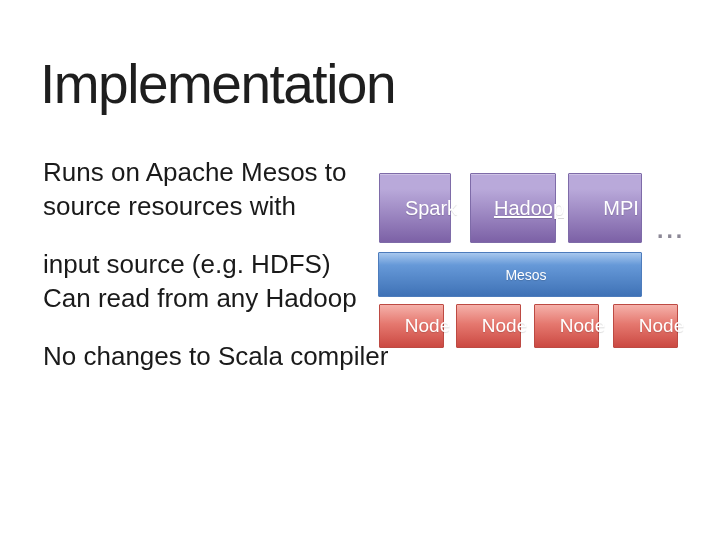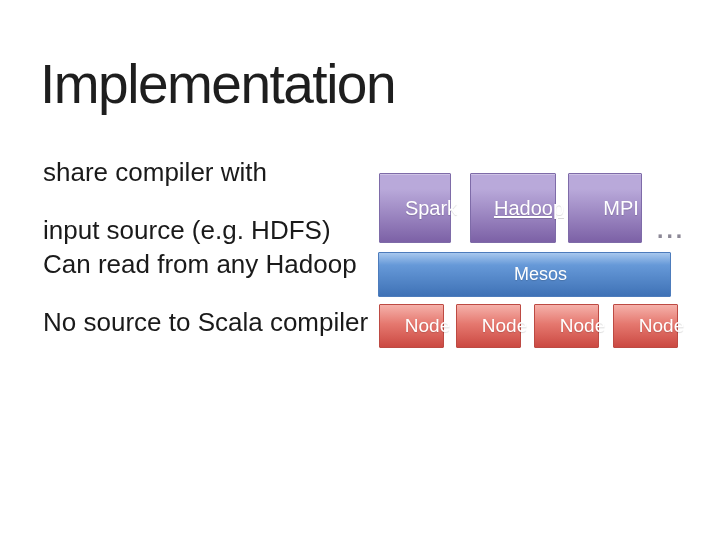--- a/index.html
+++ b/index.html
@@ -65,27 +65,27 @@
     left: 657px; top: 219px;
     width: 30px;
     color: var(--ellipsis, #8c8896);
     font-size: 23px;
     font-weight: bold;
     letter-spacing: 3px;
     line-height: 23px;
   }
   .mesos {
     left: 378px; top: 252px;
-    width: 293px; height: 45px;
+    width: 264px; height: 45px;
     border: 1px solid var(--mesos-border, #4d7cbc);
     background: linear-gradient(180deg,
       var(--mesos-top, #a8c8ee) 0%,
       #6699d8 28%,
       var(--mesos-bottom, #3f72b6) 100%);
-    font-size: 18px;
+    font-size: 14px;
   }
   .node {
     top: 304px; height: 44px; width: 65px;
     border: 1px solid var(--node-border, #bd4a43);
     background: linear-gradient(180deg,
       var(--node-top, #f5b1aa) 0%,
       #e5786f 45%,
       var(--node-bottom, #cb4942) 100%);
     font-size: 19px;
   }
@@ -96,28 +96,29 @@
 </style>
 </head>
 <body>
 
 <div class="slide">
 
   <h1 class="title">Implementation</h1>
 
   <div class="body-text">
     <div class="para">
-      <div class="line">share compiler with</div>
+      <div class="line">Runs on Apache Mesos to</div>
+      <div class="line">source resources with</div>
     </div>
     <div class="para">
       <div class="line">input source (e.g. HDFS)</div>
       <div class="line">Can read from any Hadoop</div>
     </div>
     <div class="para">
-      <div class="line">No source to Scala compiler</div>
+      <div class="line">No changes to Scala compiler</div>
     </div>
   </div>
 
   <div>
     <div class="box fw fw-spark">Spark</div>
     <div class="box fw fw-hadoop">Hadoop</div>
     <div class="box fw fw-mpi">MPI</div>
 
     <div class="ellipsis">...</div>
 

